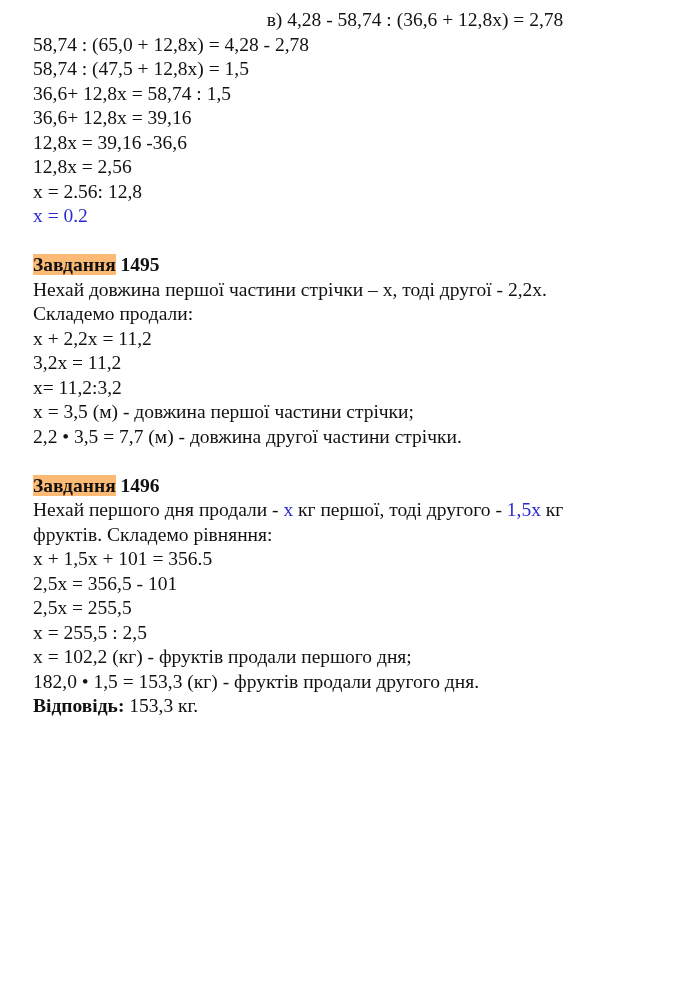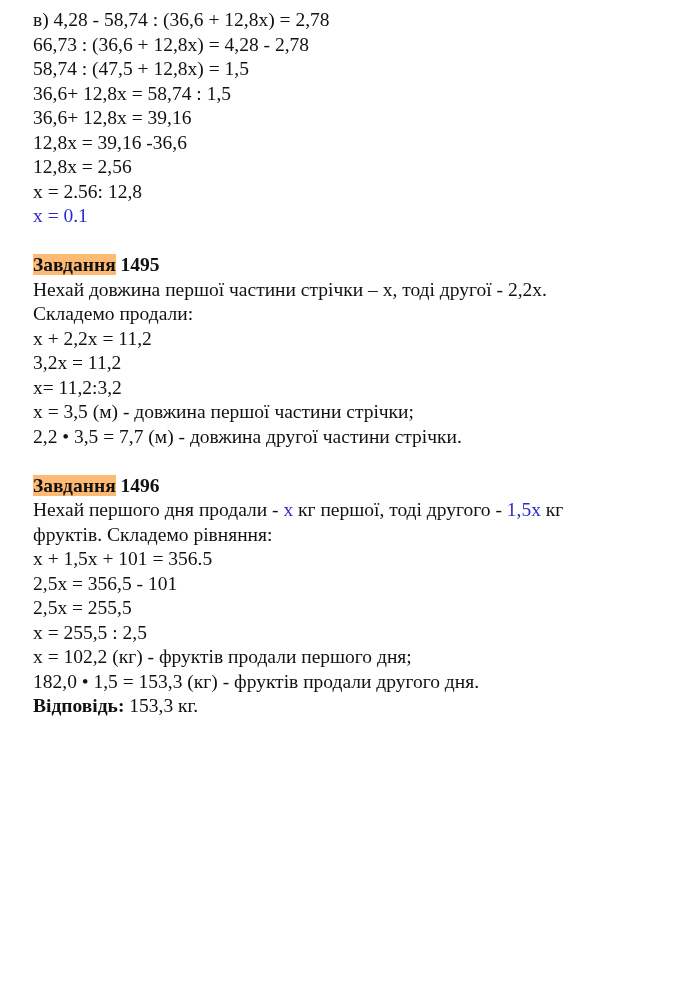--- a/index.html
+++ b/index.html
@@ -4,39 +4,39 @@
   <style>
     html, body { margin: 0; padding: 0; background: #ffffff; }
     body { width: 700px; height: 1008px; overflow: hidden; position: relative; }
     .doc {
       position: absolute; left: 33px; top: 0;
       font-family: "Liberation Serif", serif;
       font-size: 19.5px; color: #111111;
     }
     .line { height: 24.5px; line-height: 24.5px; white-space: nowrap; }
     .gap { height: 24.5px; }
-    .first { margin-top: 8px; }
+    .first { margin-top: 8px; text-align: right; }
     .hl { background: #fdba74; font-weight: bold; }
     .b { font-weight: bold; }
     .blue { color: #2a2ad0; }
   </style>
 </head>
 <body>
 
 <div class="doc">
   <div>
     <div class="line first">в) 4,28 - 58,74 : (36,6 + 12,8x) = 2,78</div>
-    <div class="line">66,73 : (36,6 + 12,8x) = 4,28 - 2,78</div>
+    <div class="line">58,74 : (65,0 + 12,8x) = 4,28 - 2,78</div>
     <div class="line">58,74 : (47,5 + 12,8x) = 1,5</div>
     <div class="line">36,6+ 12,8x = 58,74 : 1,5</div>
     <div class="line">36,6+ 12,8x = 39,16</div>
     <div class="line">12,8x = 39,16 -36,6</div>
     <div class="line">12,8x = 2,56</div>
     <div class="line">x = 2.56: 12,8</div>
-    <div class="line blue">x = 0.1</div>
+    <div class="line blue">x = 0.2</div>
   </div>
 
   <div class="gap"></div>
 
   <div>
     <div class="line">
       <span class="hl">Завдання</span>
       <span class="b">1495</span>
     </div>
     <div class="line">Нехай довжина першої частини стрічки – x, тоді другої - 2,2x.</div>

